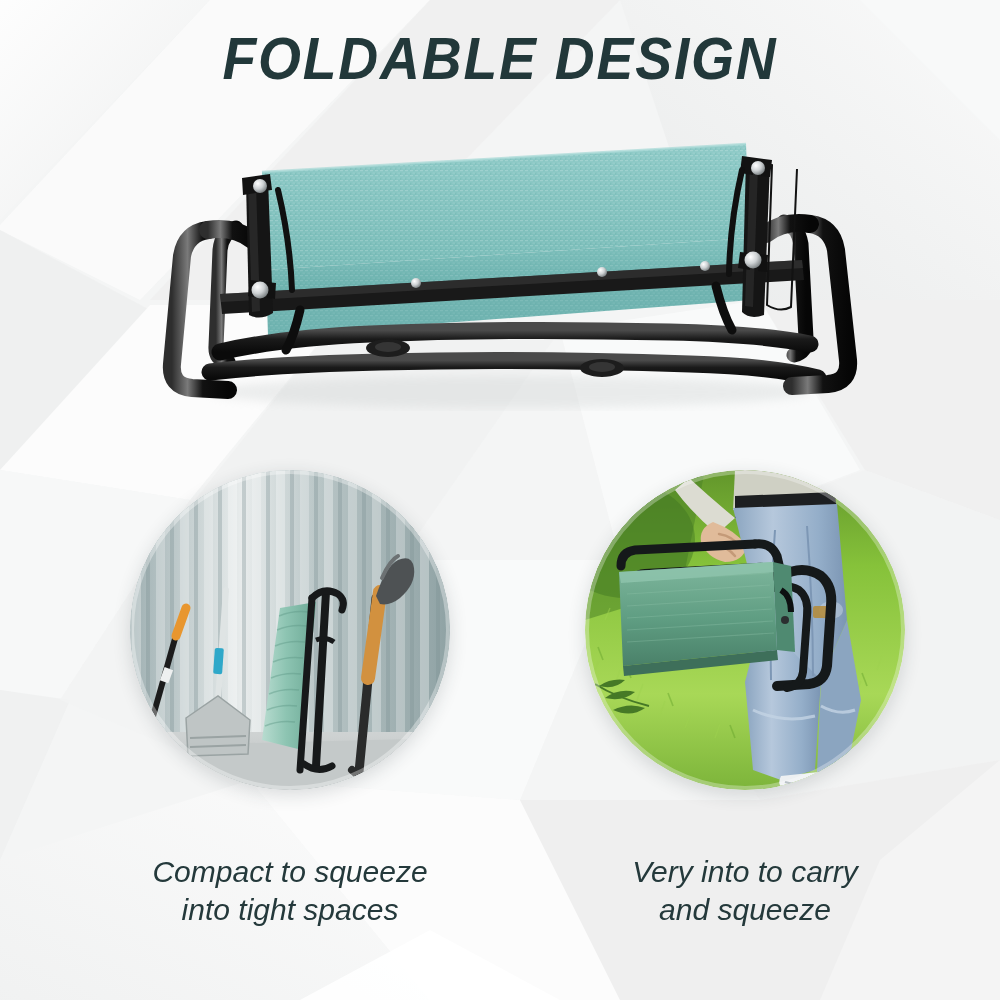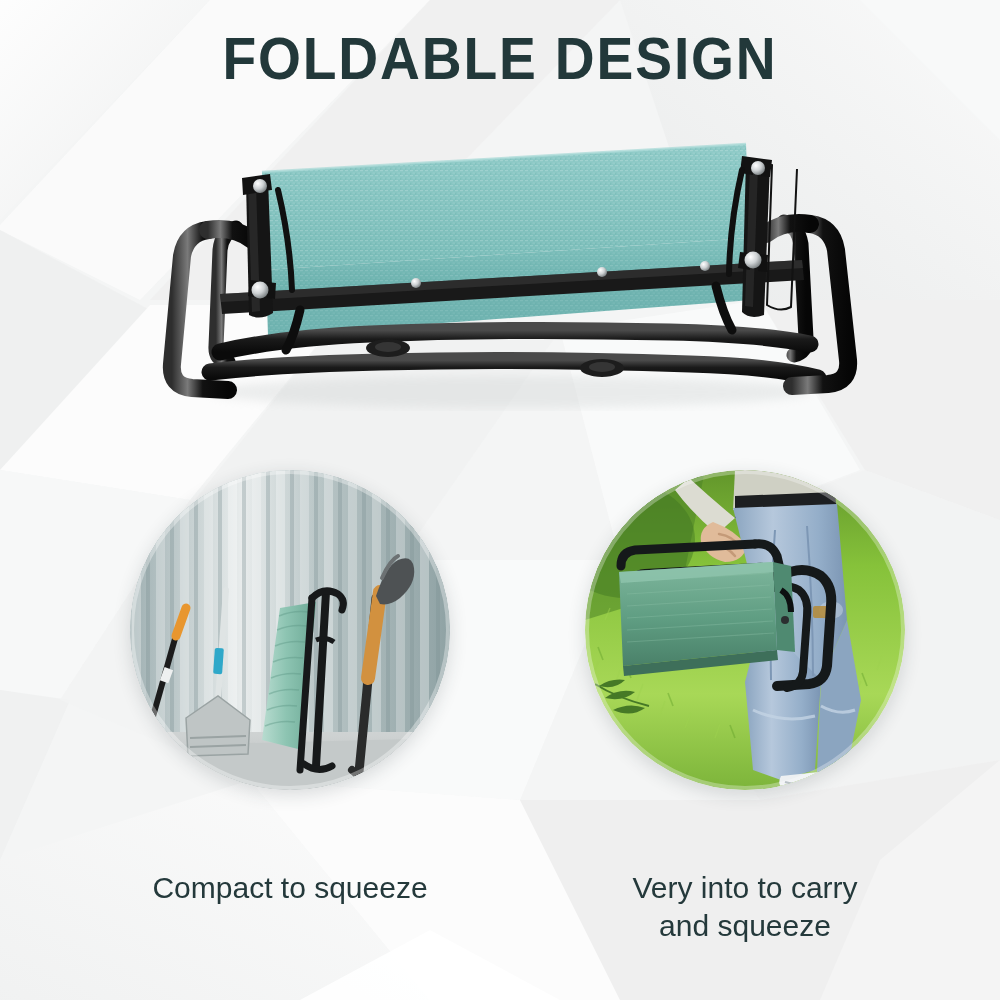--- a/index.html
+++ b/index.html
@@ -3,21 +3,21 @@
 <meta charset="utf-8">
 <title>Foldable Design</title>
 <style>
   html,body{margin:0;padding:0;}
   body{
     width:1000px;height:1000px;overflow:hidden;
     background:#f2f3f3;
     font-family:"Liberation Sans", sans-serif;
     -webkit-font-smoothing:antialiased;
   }
-  .stage{position:relative;width:1000px;height:1000px;overflow:hidden;background:#f3f4f4;}
+  .stage{position:relative;width:1000px;height:1000px;overflow:hidden;background:#f3f4f4;font-style:italic;}
 
   
   .bg{position:absolute;inset:0;overflow:hidden;background:#f4f5f5;}
   .bg svg{position:absolute;inset:0;width:1000px;height:1000px;display:block;}
 
   
   .title{
     position:absolute;left:0;right:0;top:24px;text-align:center;
     font-size:60px;letter-spacing:2px;font-weight:700;
     color:#22383a;
@@ -38,21 +38,20 @@
   }
   .circle-left{left:130px;top:470px;}
   .circle-right{left:585px;top:470px;}
   .circle svg{width:320px;height:320px;display:block;}
 
   
   .caption{
     position:absolute;width:420px;text-align:center;
     color:#24393b;font-size:30px;line-height:1.26;
     font-family:"Liberation Sans",sans-serif;
-    margin-top:16px;
   }
   .caption-left{left:80px;top:853px;}
   .caption-right{left:535px;top:853px;}
   .caption .l2{display:block;}
 </style>
 </head>
 <body>
 
 <div class="stage">
 
@@ -413,20 +412,21 @@
         <path d="M196 120 q10 6 10 22" fill="none" stroke="#0d1011" stroke-width="6"></path>
         <circle cx="200" cy="150" r="4" fill="#2b2f30"></circle>
 
         <circle cx="160" cy="160" r="158" fill="none" stroke="#ffffff" stroke-width="4" opacity=".3"></circle>
       </g>
     </svg>
   </div>
 
   <div class="caption caption-left">
     <span>Compact to squeeze</span>
+    <span class="l2">into tight spaces</span>
   </div>
 
   <div class="caption caption-right">
     <span>Very into to carry</span>
     <span class="l2">and squeeze</span>
   </div>
 
 </div>
 
 </body></html>

